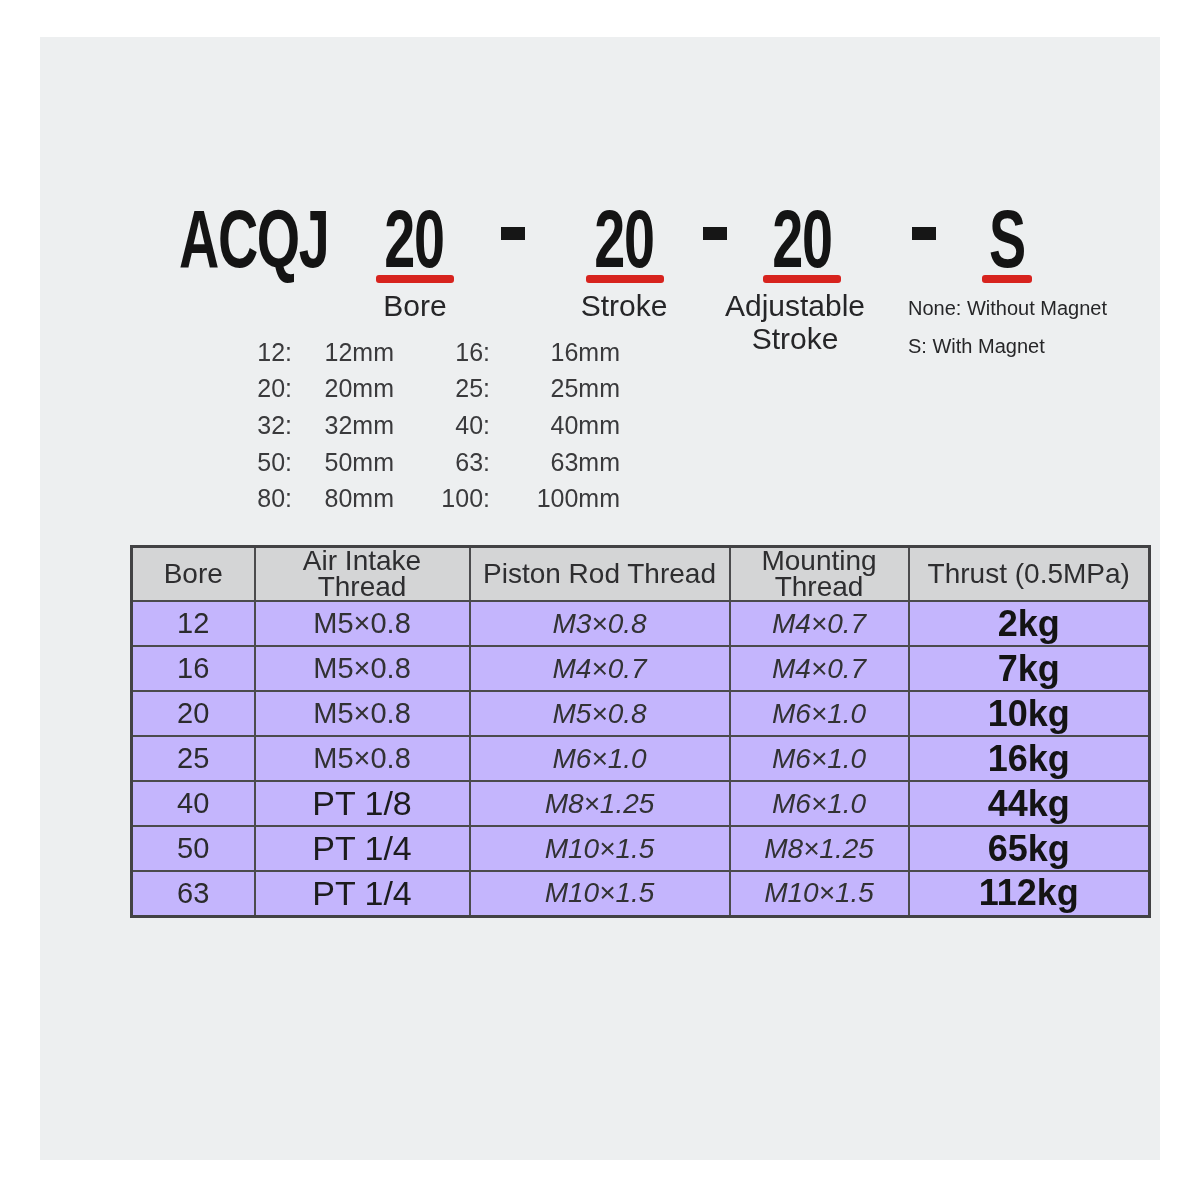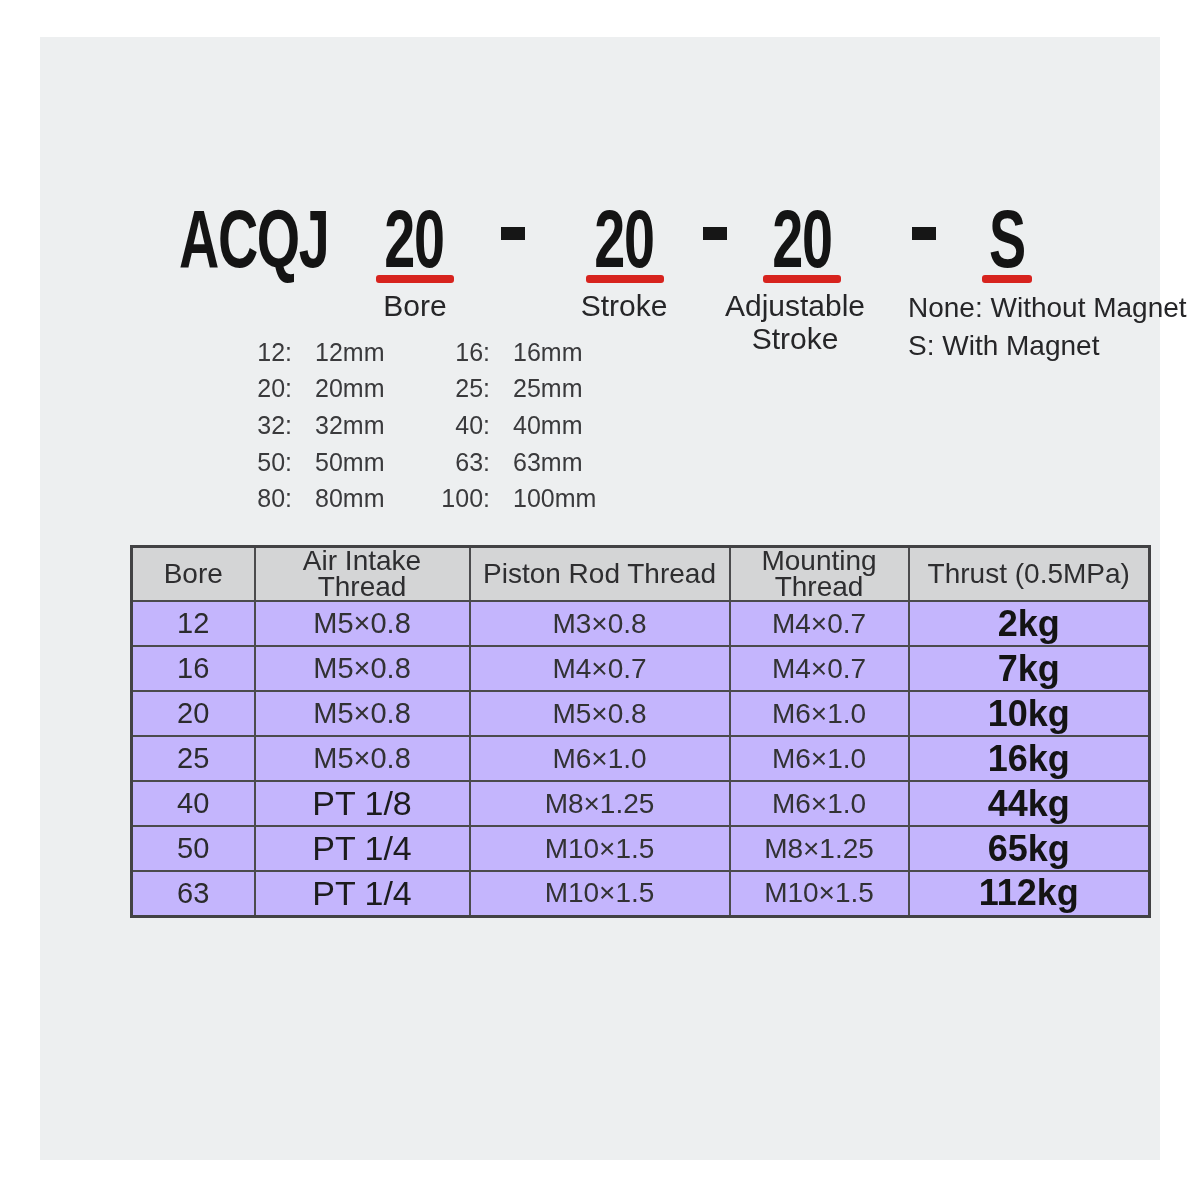--- a/index.html
+++ b/index.html
@@ -27,42 +27,42 @@
   .ul-a { left:336px; width:78px; }
   .ul-b { left:546px; width:78px; }
   .ul-c { left:723px; width:78px; }
   .ul-s { left:942px; width:50px; }
 
   .seg-label { position:absolute; top:252px; font-size:30px; color:#262628;
     text-align:center; line-height:33px; }
   .lbl-bore { left:295px; width:160px; }
   .lbl-stroke { left:504px; width:160px; }
   .lbl-adj { left:655px; width:200px; }
-  .lbl-magnet { left:868px; width:290px; text-align:left; font-size:28px; line-height:38px; }
+  .lbl-magnet { left:868px; width:290px; text-align:left; font-size:20px; line-height:38px; }
 
   
   .legend { position:absolute; left:160px; top:297px; display:grid;
     grid-template-columns:92px 102px 96px 130px; grid-auto-rows:36.6px;
     font-size:25px; color:#3a3a3c; align-items:center; }
   .lg-c0 { text-align:right; }
-  .lg-c1 { text-align:left; padding-left:23px; }
+  .lg-c1 { text-align:right; padding-left:23px; }
 
   
   table.spec { position:absolute; left:90px; top:508px; border-collapse:collapse;
     table-layout:fixed; width:1018px; }
   table.spec th, table.spec td { border:2px solid #4b4b4d; text-align:center;
     vertical-align:middle; overflow:hidden; }
   table.spec { border:3px solid #424244; }
   table.spec th { background:#d4d5d6; height:52px; font-weight:normal;
     font-size:28px; line-height:26px; color:#2e2e30; white-space:pre-line; }
   table.spec td { background:#c4b5fd; height:45px; }
   table.spec td:nth-child(1) { font-size:29px; color:#2b2b2d; }
   table.spec td:nth-child(2) { font-size:29px; color:#323234; }
   table.spec td.pt { font-size:34px; color:#1c1c1d; }
-  table.spec td:nth-child(3), table.spec td:nth-child(4) { font-size:28px; color:#323234; }
+  table.spec td:nth-child(3), table.spec td:nth-child(4) { font-size:28px; color:#323234;font-style:italic; }
   table.spec td:nth-child(5) { font-size:36px; color:#141414;font-weight:bold; }
 </style>
 </head>
 <body>
 
 <div id="root">
   <div class="panel">
 
     <div class="seg seg-prefix">ACQJ</div>
     <div class="seg seg-a">20</div>

